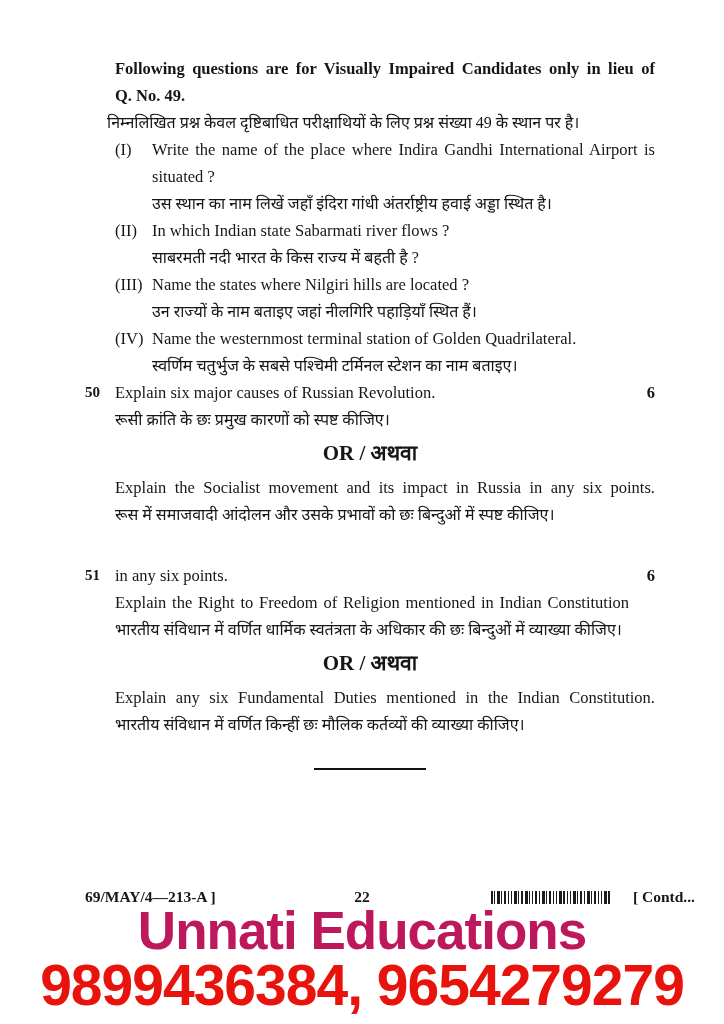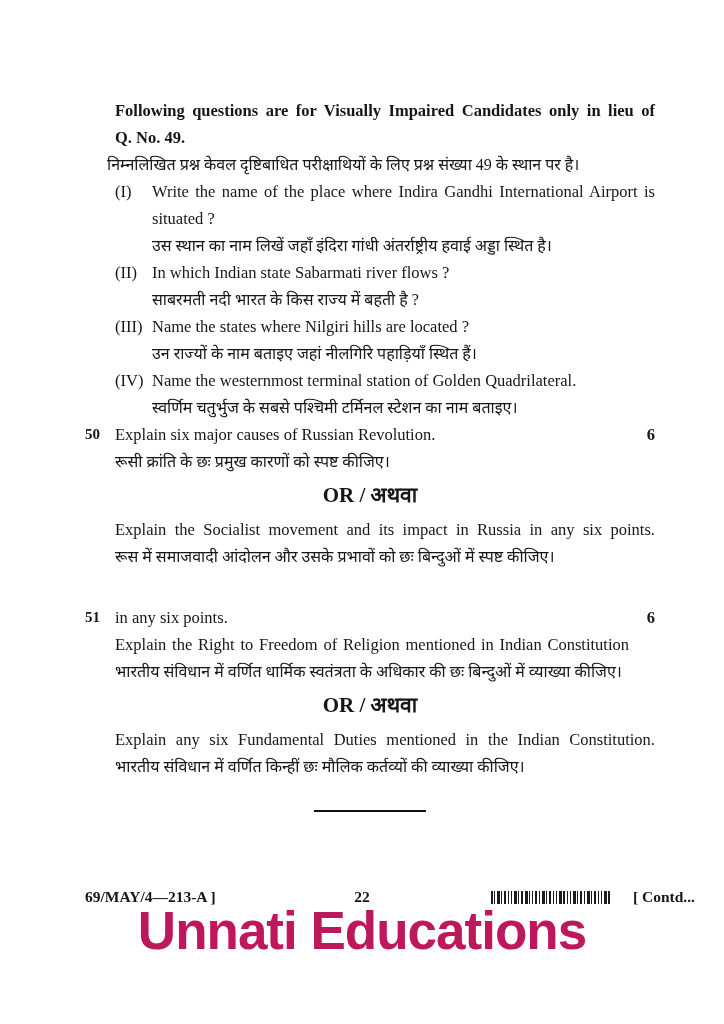--- a/index.html
+++ b/index.html
@@ -6,21 +6,21 @@
   .page {
     position: relative;
     width: 724px;
     height: 1024px;
     margin: 0 auto;
     background: #ffffff;
     color: #161616;
     font-family: "Liberation Serif", serif;
     overflow: hidden;
   }
-  .content { padding: 97px 69px 0 85px; } 
+  .content { padding: 55px 69px 0 85px; } 
   p { margin: 0; }
   .en { font-size: 16.5px; line-height: 27px; }
   .hi { font-size: 16px;  line-height: 27px; }
   .bold { font-weight: 700; }
   .stretch { text-align: justify; text-align-last: justify; }
   .line:empty { display: none; }
 
   
   .notice-head { margin-left: 30px; }
   .notice-hi   { margin-left: 22px; }
@@ -191,14 +191,15 @@
             <rect x="113" width="3" height="13"></rect>
           <rect x="117" width="2" height="13"></rect>
         </g>
       </svg>
       <span>[ Contd...</span>
     </span>
   </div>
 
   <div class="watermark">
     <div class="wm-name" style="color: #be185d;">Unnati Educations</div>
+    <div class="wm-phones" style="color: rgb(232, 19, 12);">9899436384, 9654279279</div>
   </div>
 </div>
 
 </body></html>

